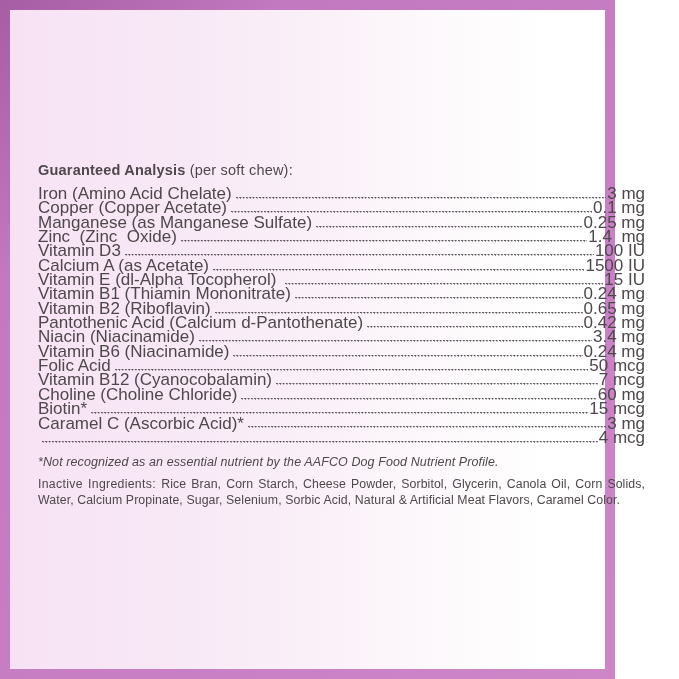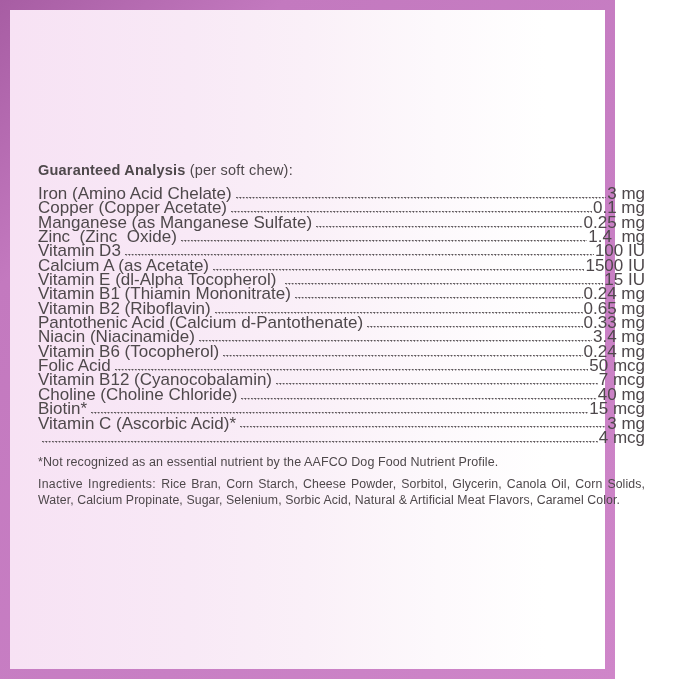--- a/index.html
+++ b/index.html
@@ -67,20 +67,21 @@
   }
   .row .value {
     flex: none;
     white-space: pre;
   }
   .footnote {
     margin: 10px 0 0 0;
     font-size: 12.5px;
     line-height: 15px;
     letter-spacing: 0.1px;
+    font-style: italic;
   }
   .inactive {
     margin: 7px 0 0 0;
     font-size: 12.3px;
     line-height: 15.8px;
     text-align: justify;
     letter-spacing: 0.1px;
   }
   .inactive .label {
     font-weight: 400;
@@ -147,61 +148,61 @@
 
   <div class="row">
     <span class="name">Vitamin B2 (Riboflavin)</span>
     <span class="leader"></span>
     <span class="value">0.65 mg</span>
   </div>
 
   <div class="row">
     <span class="name">Pantothenic Acid (Calcium d-Pantothenate)</span>
     <span class="leader"></span>
-    <span class="value">0.33 mg</span>
+    <span class="value">0.42 mg</span>
   </div>
 
   <div class="row">
     <span class="name">Niacin (Niacinamide)</span>
     <span class="leader"></span>
     <span class="value">3.4 mg</span>
   </div>
 
   <div class="row">
-    <span class="name">Vitamin B6 (Tocopherol)</span>
+    <span class="name">Vitamin B6 (Niacinamide)</span>
     <span class="leader"></span>
     <span class="value">0.24 mg</span>
   </div>
 
   <div class="row">
     <span class="name">Folic Acid</span>
     <span class="leader"></span>
     <span class="value">50 mcg</span>
   </div>
 
   <div class="row">
     <span class="name">Vitamin B12 (Cyanocobalamin)</span>
     <span class="leader"></span>
     <span class="value">7 mcg</span>
   </div>
 
   <div class="row">
     <span class="name">Choline (Choline Chloride)</span>
     <span class="leader"></span>
-    <span class="value">40 mg</span>
+    <span class="value">60 mg</span>
   </div>
 
   <div class="row">
     <span class="name">Biotin*</span>
     <span class="leader"></span>
     <span class="value">15 mcg</span>
   </div>
 
   <div class="row">
-    <span class="name">Vitamin C (Ascorbic Acid)*</span>
+    <span class="name">Caramel C (Ascorbic Acid)*</span>
     <span class="leader"></span>
     <span class="value">3 mg</span>
   </div>
 
   <div class="row">
     <span class="leader"></span>
     <span class="value">4 mcg</span>
   </div>
 </div>
 

